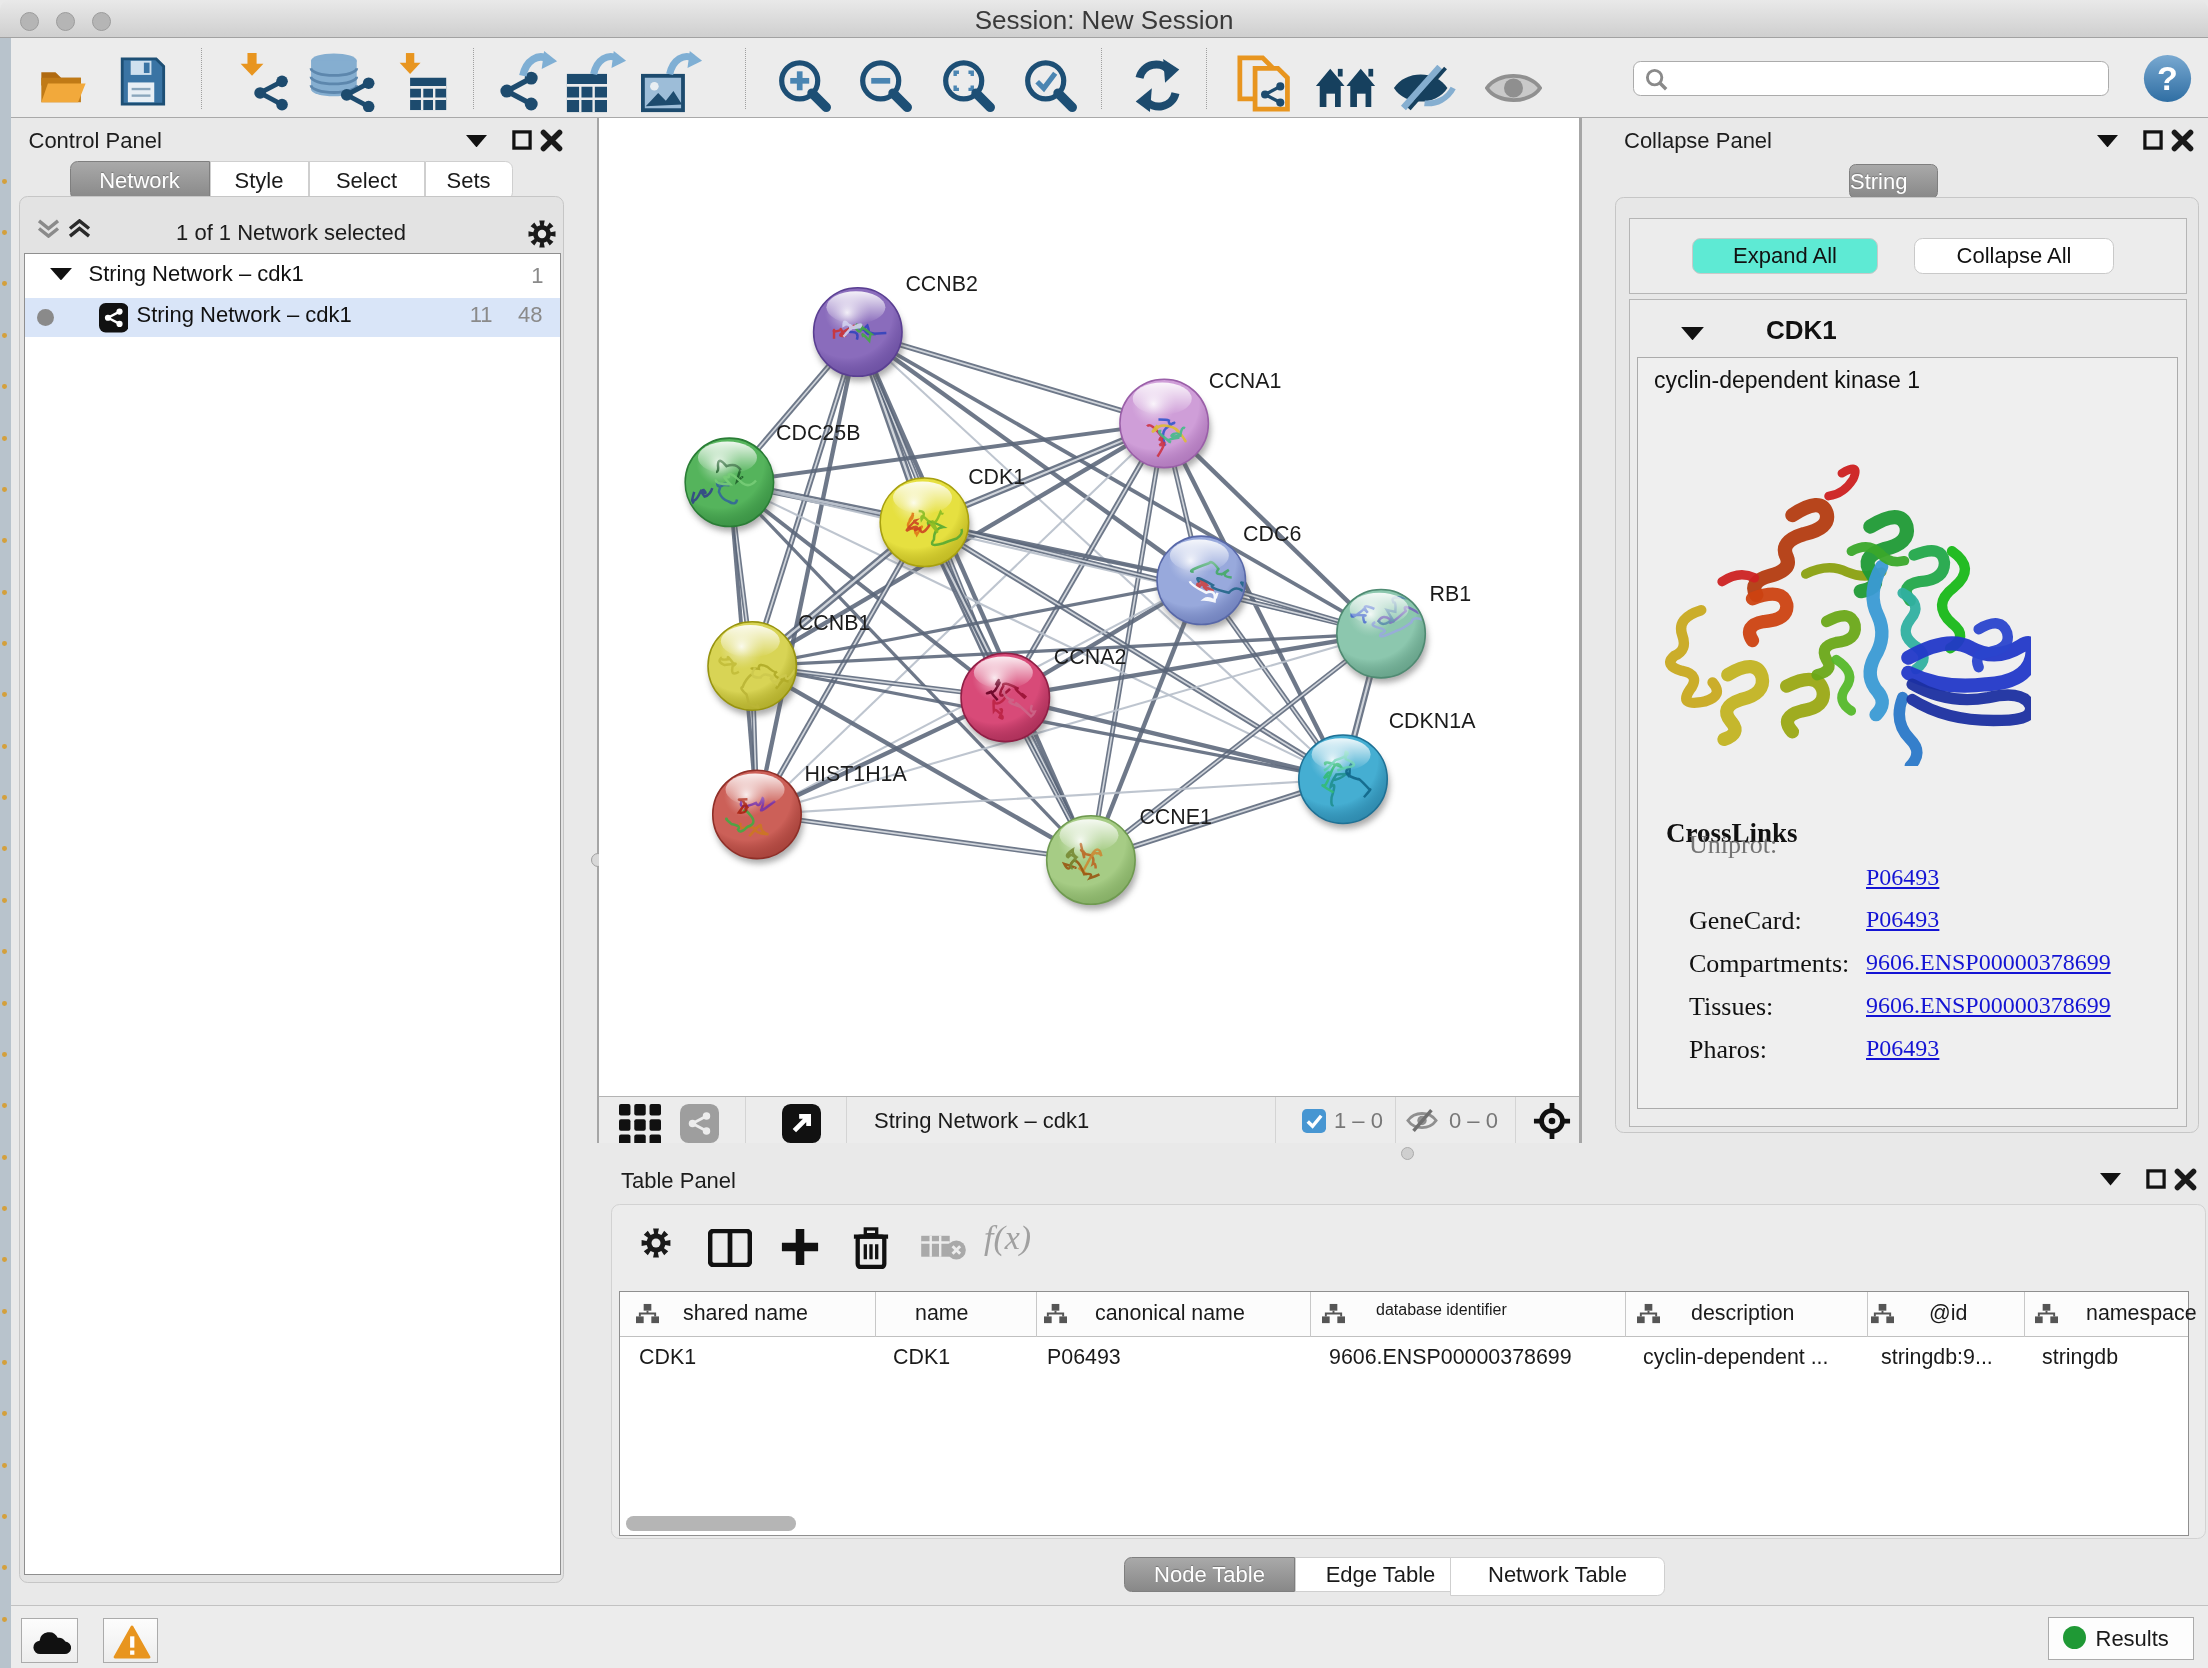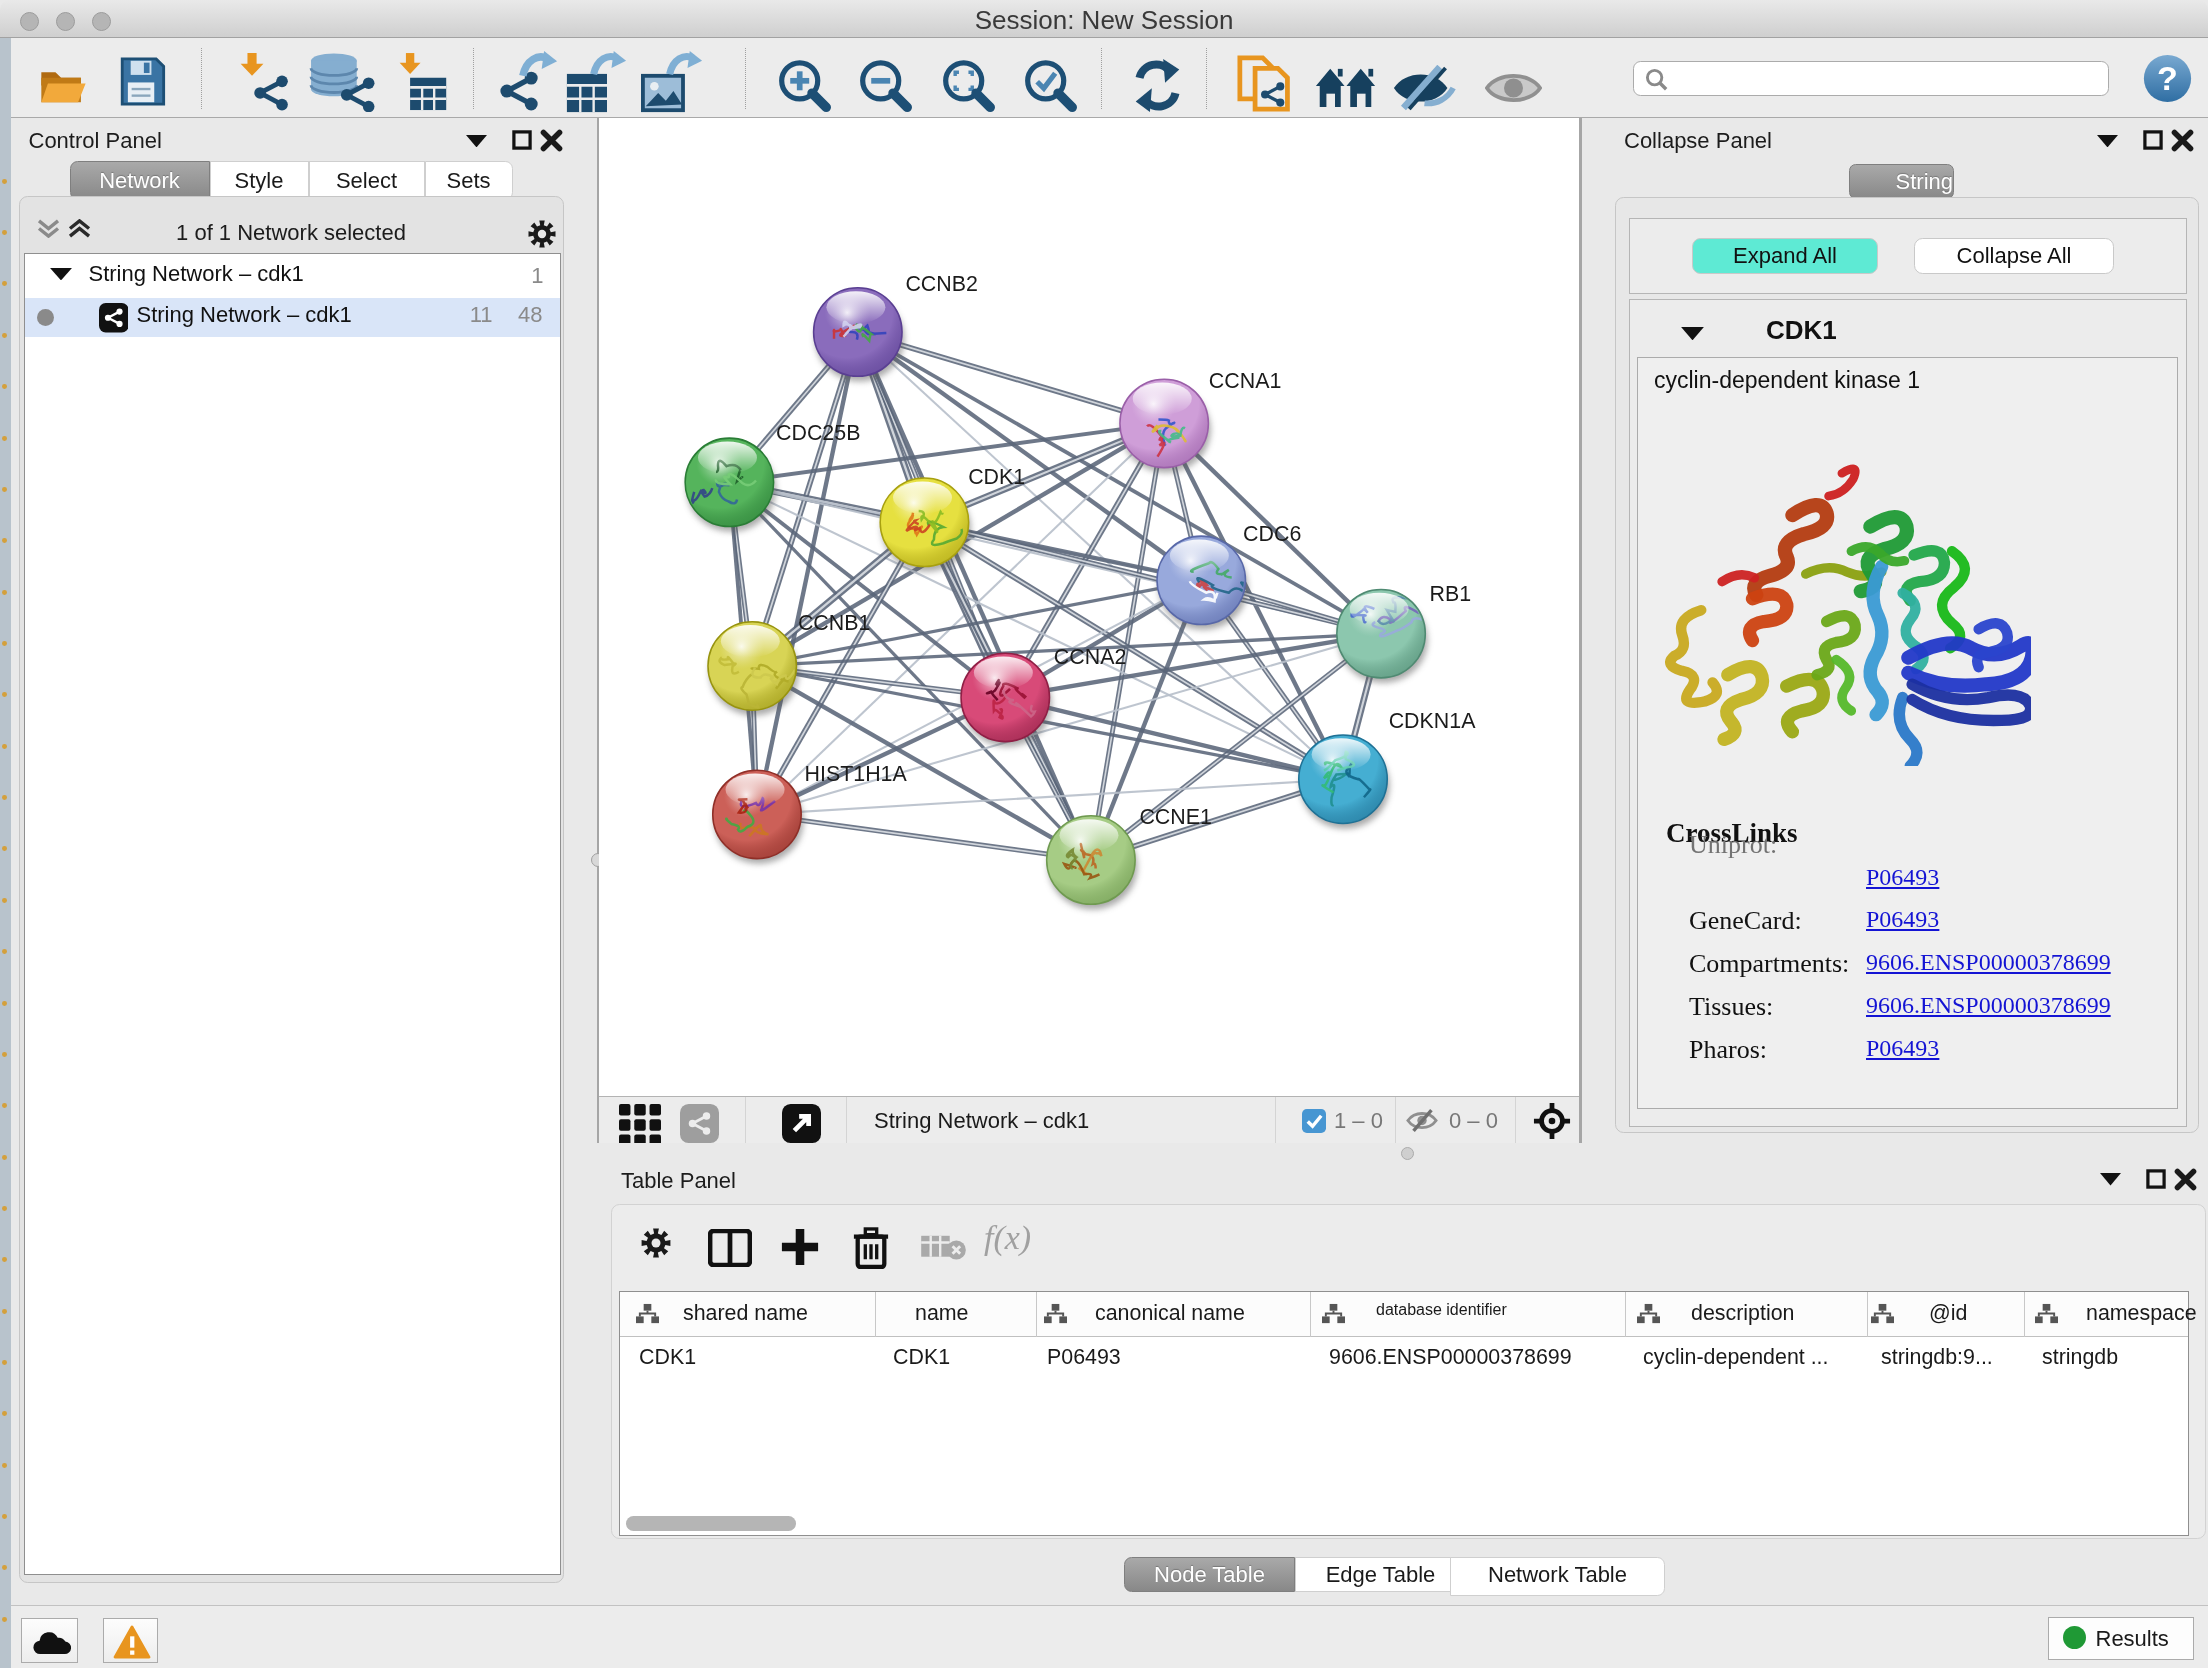--- a/index.html
+++ b/index.html
@@ -620,21 +620,21 @@
     <div class="abs panelhead" style="left:42px;top:9.5px">Collapse Panel</div>
     <svg class="abs" style="left:515px;top:17px" width="21" height="12.4" viewBox="0 0 22 13">
       <polygon points="0,0 22,0 11.0,13" fill="#111"></polygon>
     </svg>
     <svg class="abs" style="left:561px;top:12.4px" width="20" height="20" viewBox="0 0 21 21">
       <rect x="2" y="2" width="17" height="17" fill="none" stroke="#111" stroke-width="3.4"></rect>
     </svg>
     <svg class="abs" style="left:589px;top:11.4px" width="23" height="23" viewBox="0 0 24 24">
       <path d="M 3.5999999999999996,3.5999999999999996 L 20.4,20.4 M 20.4,3.5999999999999996 L 3.5999999999999996,20.4" stroke="#1a1a1a" stroke-width="5.76" stroke-linecap="round"></path>
     </svg>
-    <div class="abs" style="left:267px;top:46px;width:105px;height:35px;background:linear-gradient(#a9a9a9,#888888);border:1px solid #7f7f7f;border-radius:6.7px;color:#fff;font-size:22px;text-align:right;line-height:33px;text-shadow:0 -1px 1px rgba(0,0,0,0.25)">String</div>
+    <div class="abs" style="left:267px;top:46px;width:89px;height:35px;background:linear-gradient(#a9a9a9,#888888);border:1px solid #7f7f7f;border-radius:6.7px;color:#fff;font-size:22px;text-align:left;line-height:33px;text-shadow:0 -1px 1px rgba(0,0,0,0.25)">String</div>
     <div class="abs" style="left:33px;top:79px;width:584px;height:936px;background:#e7e7e7;border:1px solid #c6c6c6;border-radius:8.6px"></div>
     <div class="abs" style="left:47px;top:100px;width:558px;height:76px;background:#ececec;border:1px solid #b5b5b5"></div>
     <div class="abs" style="left:110px;top:120px;width:186px;height:36px;background:#5eead4;border:1px solid #c9c9c9;border-radius:8.6px;font-size:22px;text-align:center;line-height:34px;color:#111">Expand All</div>
     <div class="abs" style="left:332px;top:120px;width:200px;height:36px;background:#fff;border:1px solid #c9c9c9;border-radius:8.6px;font-size:22px;text-align:center;line-height:34px;color:#111">Collapse All</div>
     <div class="abs" style="left:47px;top:181px;width:558px;height:828px;background:#ececec;border:1px solid #b5b5b5"></div>
     <svg class="abs" style="left:99px;top:209px" width="23" height="13.3" viewBox="0 0 24 14">
       <polygon points="0,0 24,0 12.0,14" fill="#111"></polygon>
     </svg>
     <div class="abs" style="left:184px;top:197px;font-size:26px;font-weight:bold;color:#111">CDK1</div>
     <div class="abs" style="left:55px;top:239px;width:541px;height:752px;background:#efefef;border:1px solid #ababab"></div>

